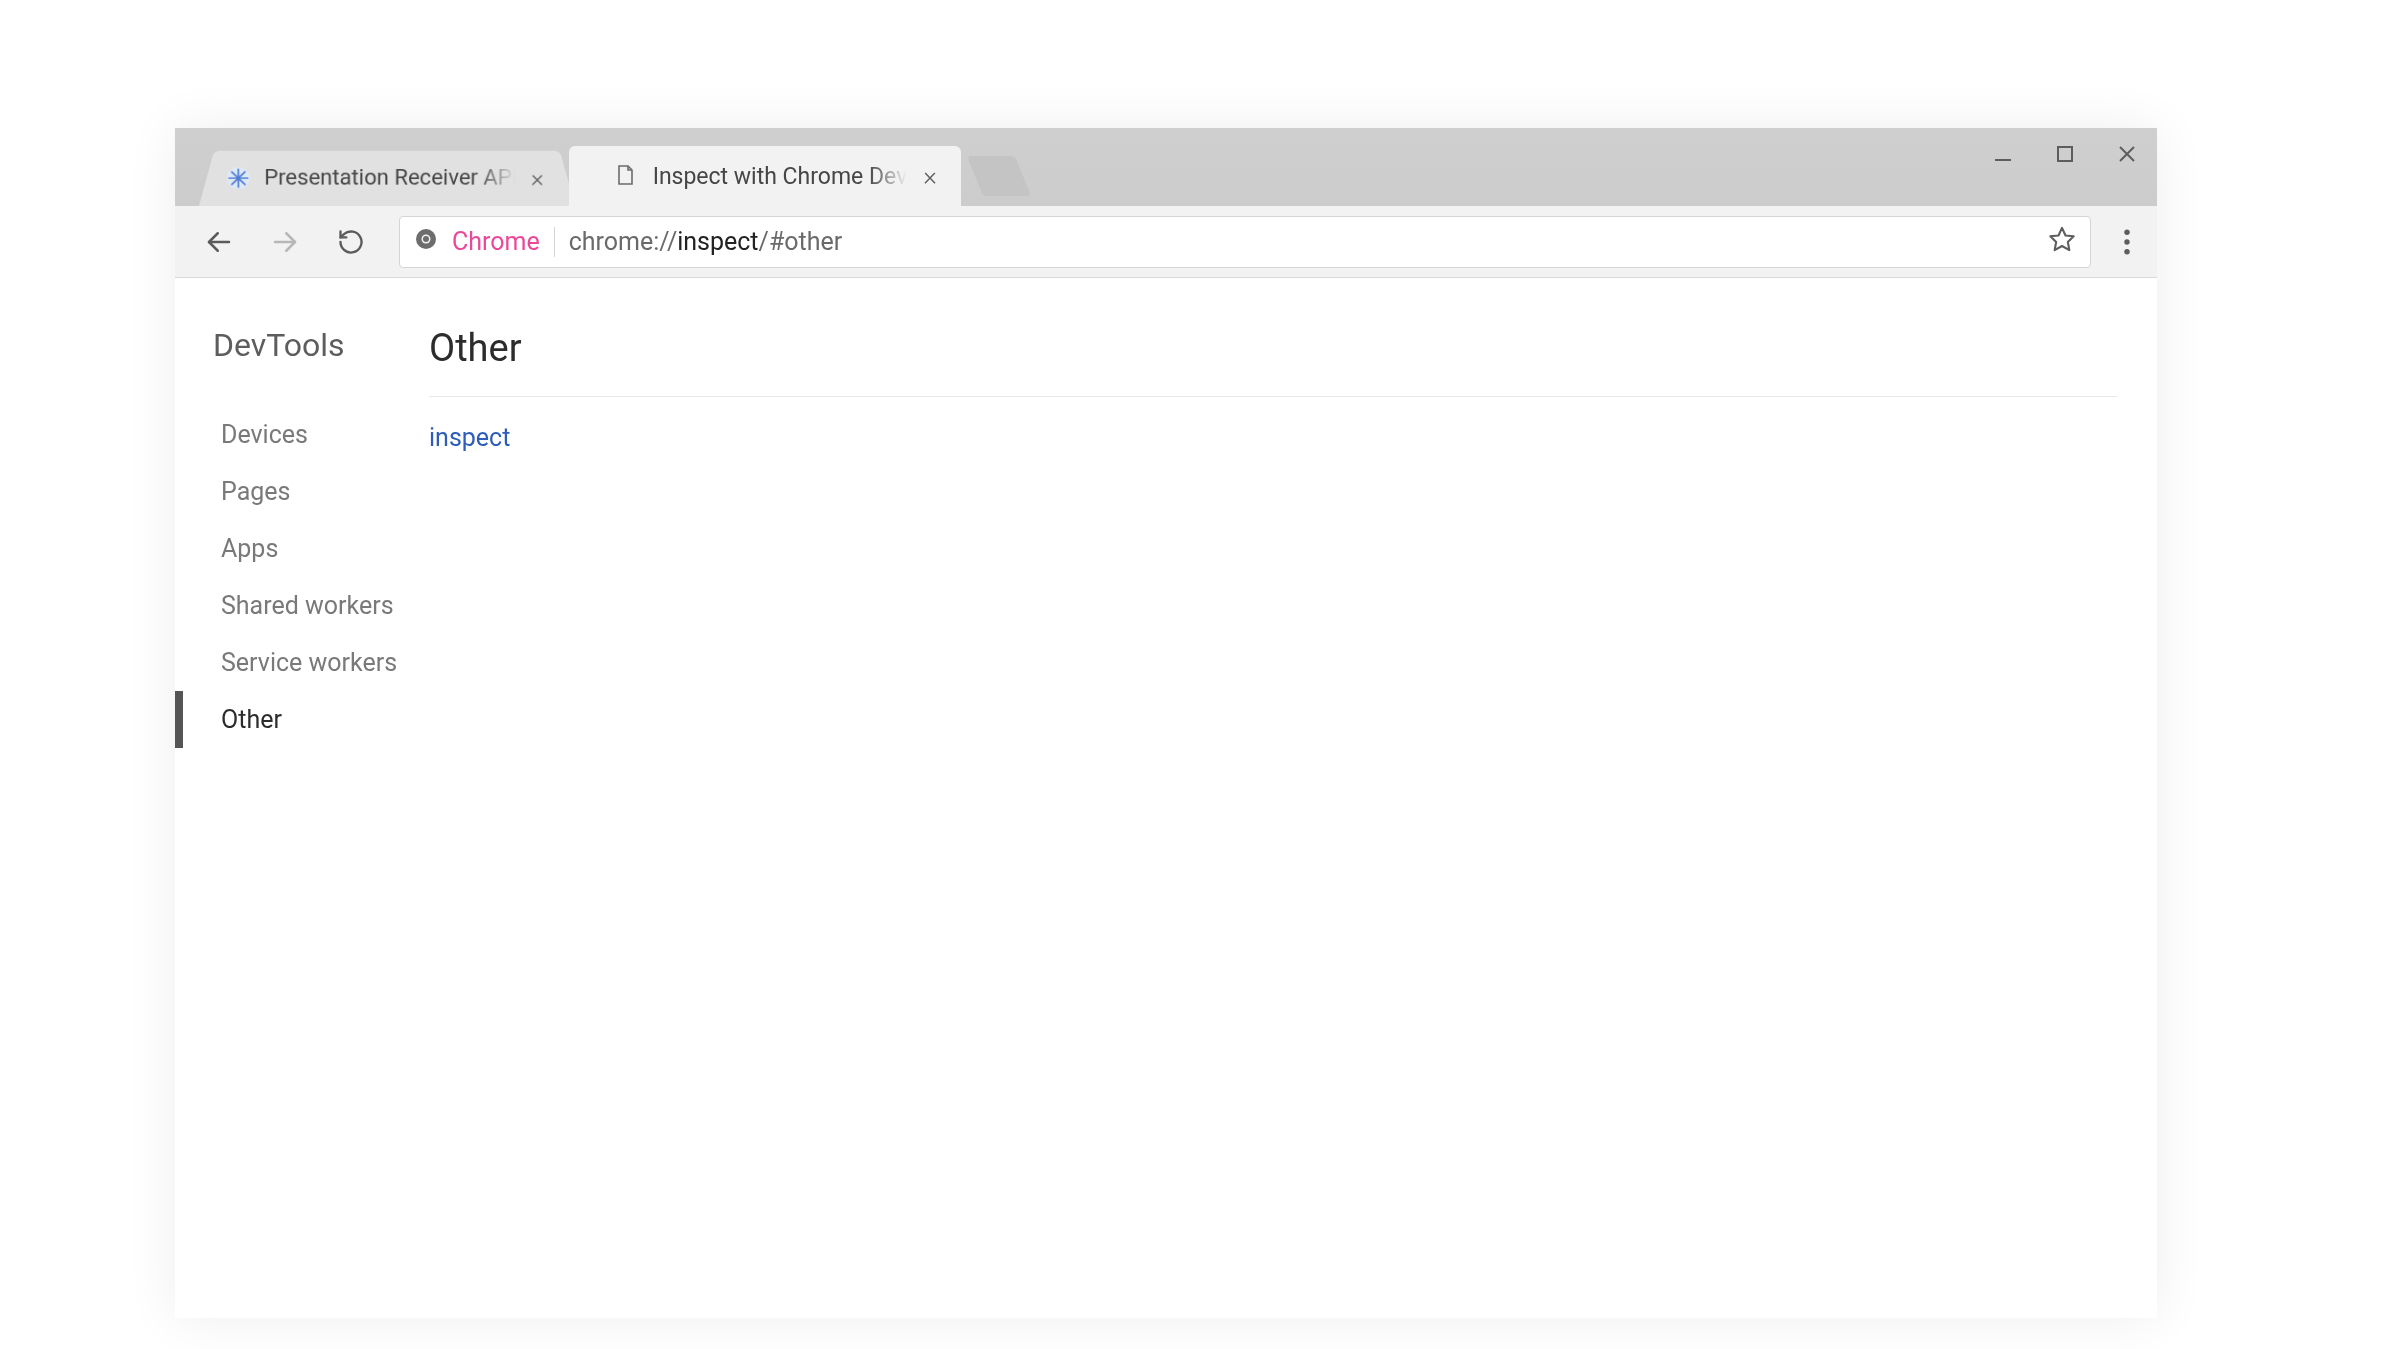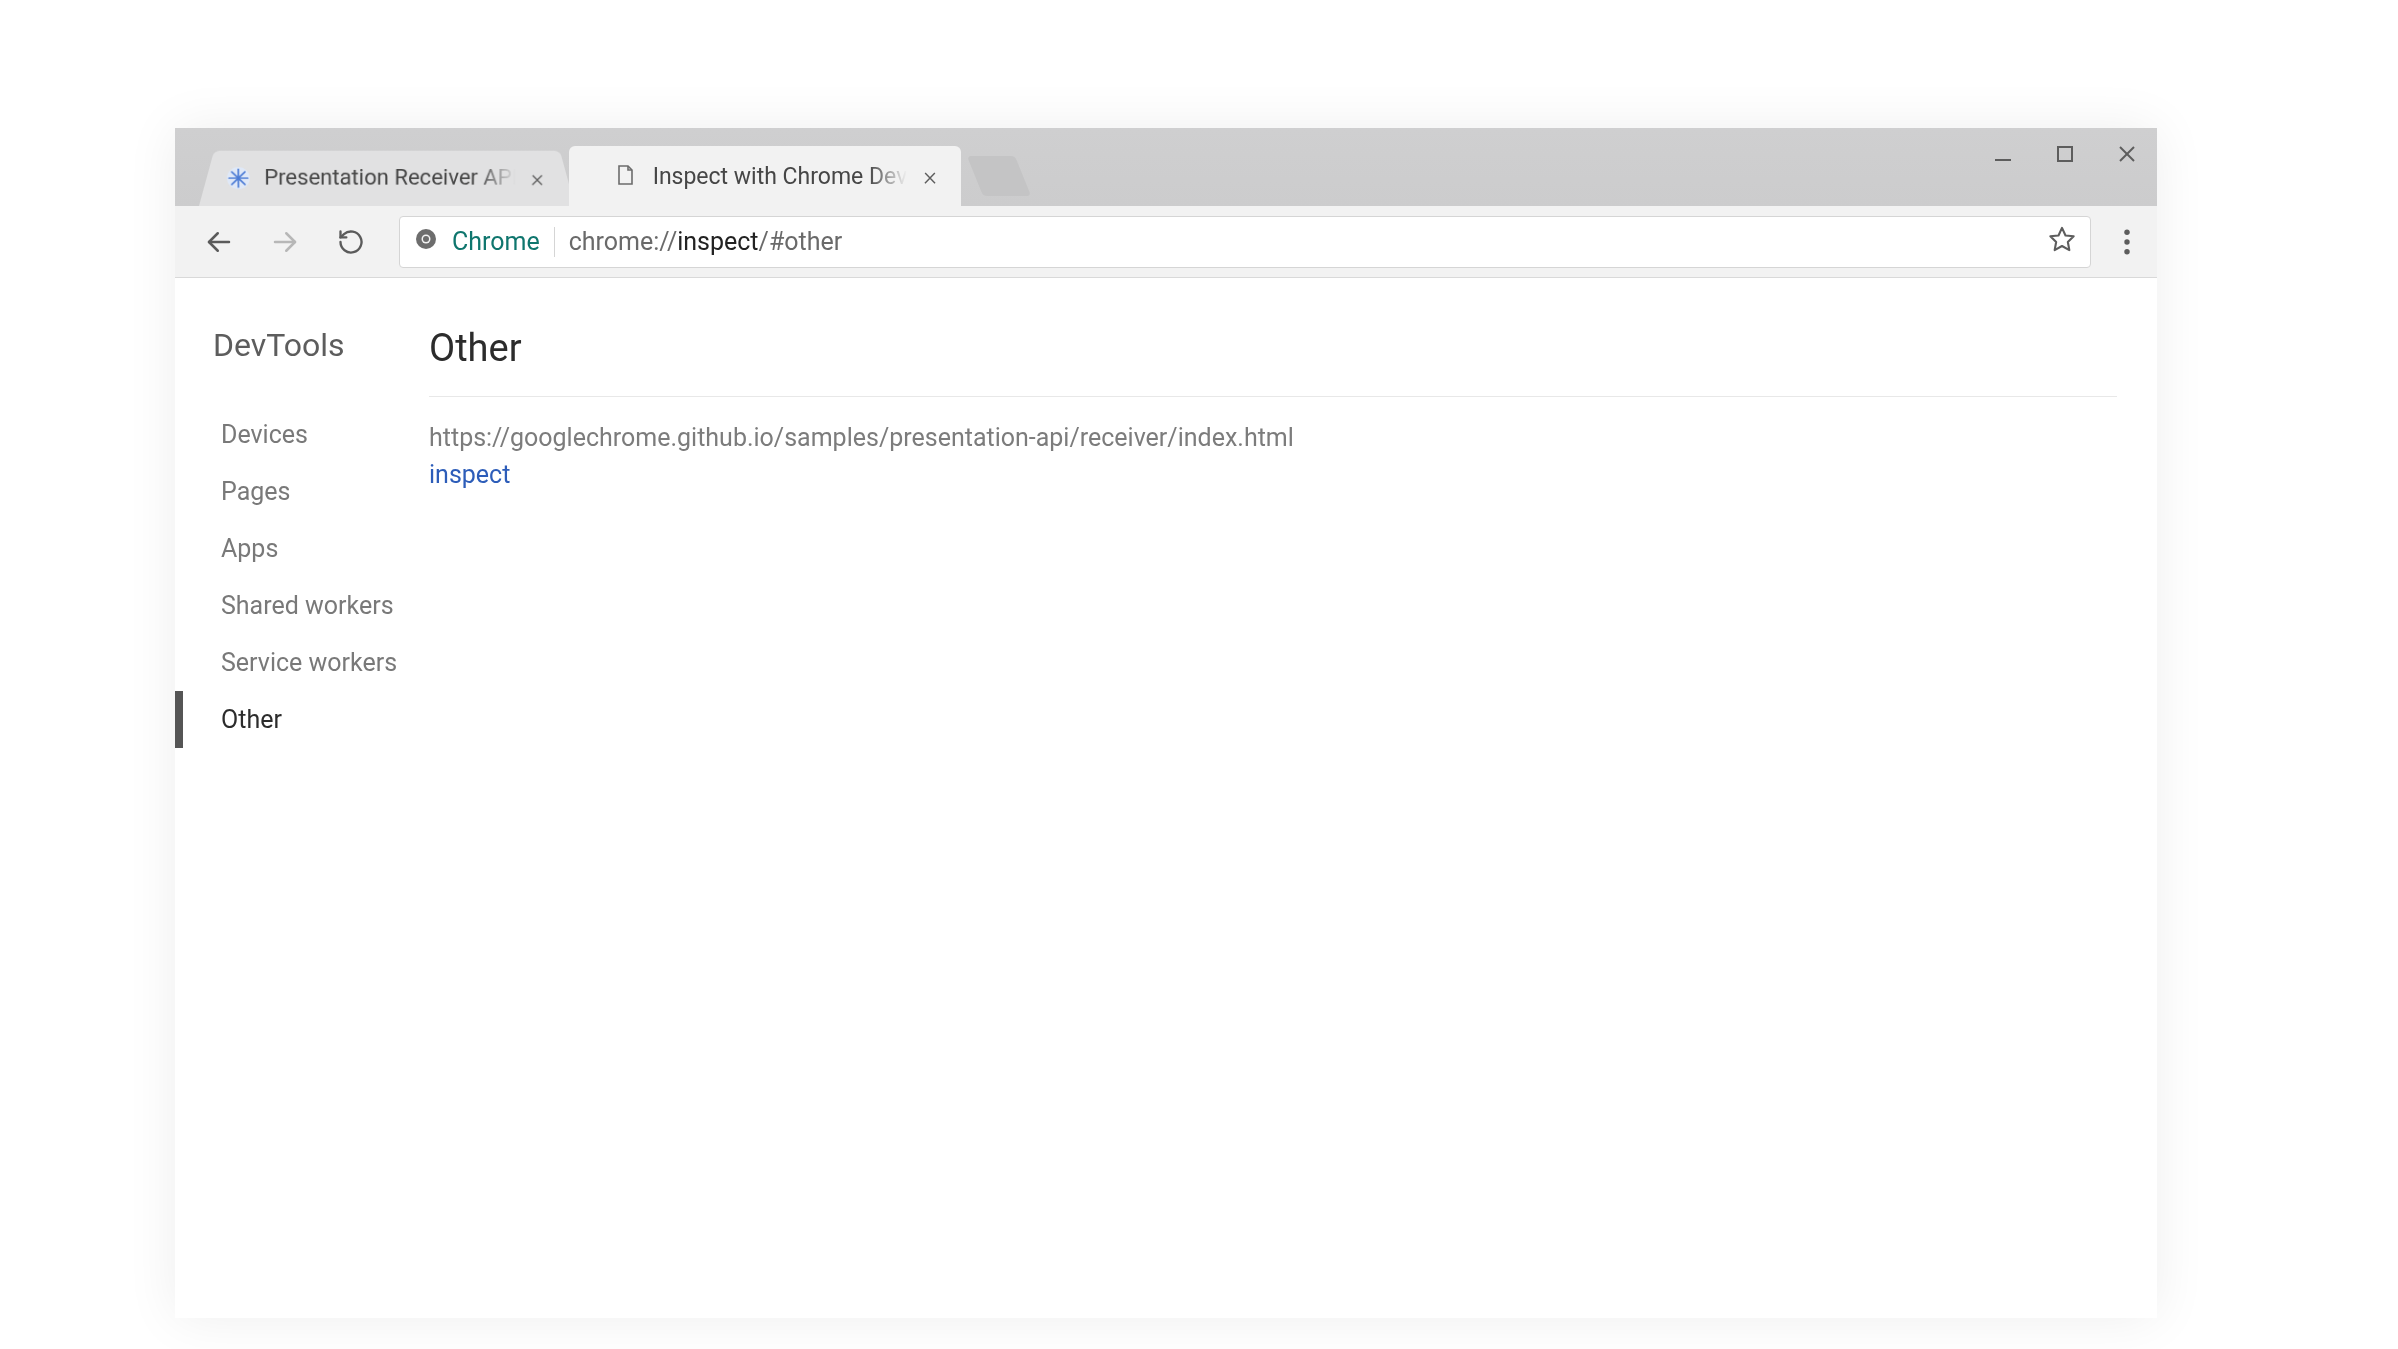--- a/index.html
+++ b/index.html
@@ -155,21 +155,21 @@
       display: flex;
       align-items: center;
       padding: 0 14px;
       gap: 14px;
       font-size: 25px;
       color: #222;
       margin-left: 10px;
     }
     
     .omnibox .chip {
-      color: #0f766e;
+      color: #ec4899;
       display: flex;
       align-items: center;
       gap: 12px;
     }
     
     .omnibox .chip-divider {
       width: 1px;
       height: 30px;
       background: #d5d5d5;
     }
@@ -368,18 +368,17 @@
       <div class="nav-item">Devices</div>
       <div class="nav-item">Pages</div>
       <div class="nav-item">Apps</div>
       <div class="nav-item">Shared workers</div>
       <div class="nav-item">Service workers</div>
       <div class="nav-item selected">Other</div>
     </div>
 
     <div class="main">
       <div class="main-title">Other</div>
-      <div class="target-url">https://googlechrome.github.io/samples/presentation-api/receiver/index.html</div>
       <div class="inspect-link">inspect</div>
     </div>
   </div>
 
 </div>
 
 </body></html>

